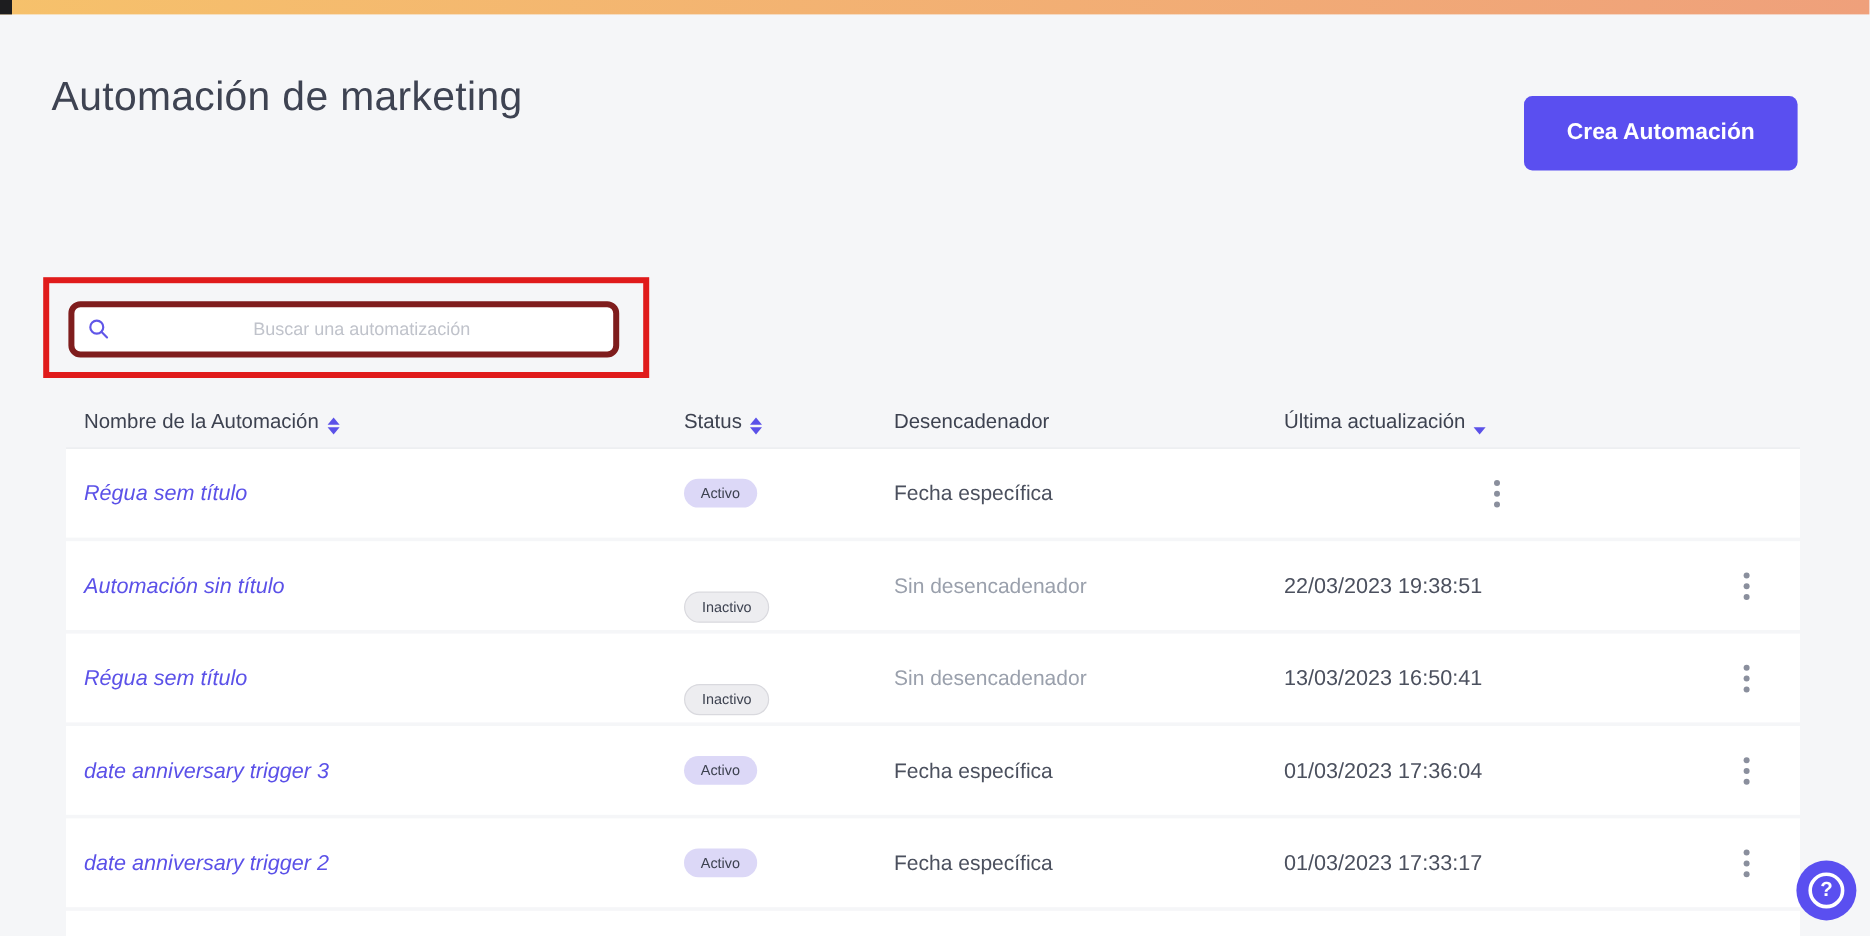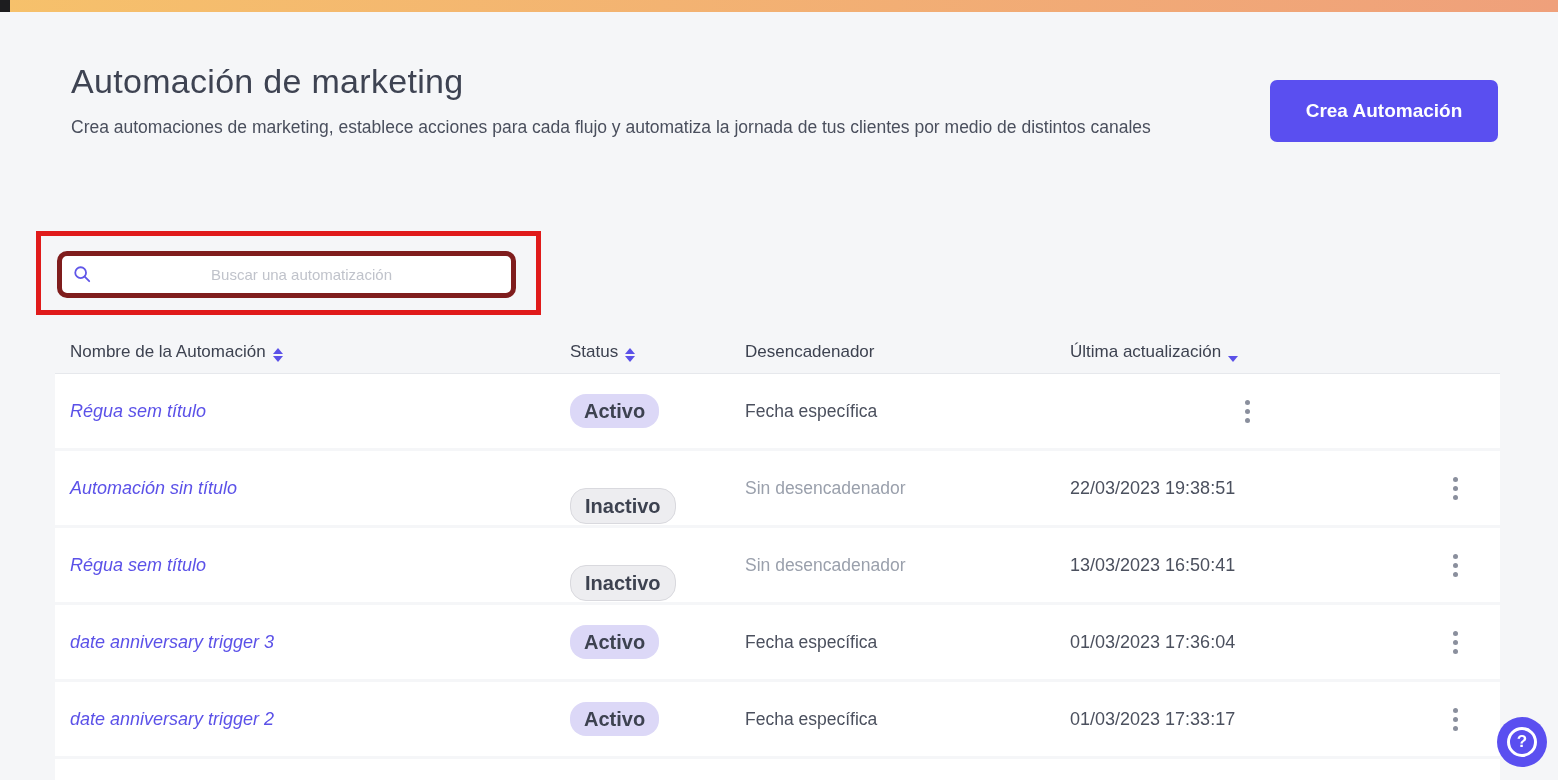--- a/index.html
+++ b/index.html
@@ -14,21 +14,21 @@
   
   .topbar {
     position:absolute; top:0; left:0; width:1558px; height:12px;
     background:linear-gradient(to right,#f6c16b,#efa07b);
   }
   .topbar-chip {
     position:absolute; top:0; left:0; width:10px; height:12px; background:#1d1d1f;
   }
 
   
-  .page-header { position:absolute; left:71px; top:62px; width:1180px; }
+  .page-header { position:absolute; left:43px; top:62px; width:1180px; }
   .page-title { font-size:34px; font-weight:400; color:#3e4352; letter-spacing:.3px; }
   .page-subtitle { margin-top:16px; font-size:17.5px; color:#4a4f5d; }
 
   .create-btn {
     position:absolute; top:80px; left:1270px; width:228px; height:62px;
     background:#5a4ff0; border:none; border-radius:7px;
     color:#ffffff; font-family:"Liberation Sans", sans-serif;
     font-size:19px; font-weight:700; cursor:pointer;
   }
 
@@ -62,22 +62,22 @@
     align-items:center;
     padding:0 15px;
   }
   .thead { height:44px; border-bottom:1px solid #e6e8ec; }
   .th { font-size:17px; color:#3d4250; display:flex; align-items:flex-end; gap:7px; }
   .trow { background:#ffffff; height:74px; margin-bottom:3px; }
   .trow-partial { background:#ffffff; height:30px; }
 
   .row-link { font-size:18px; color:#5b51e8; text-decoration:none; cursor:pointer;font-style:italic; }
   .badge {
-    display:inline-block; font-size:20px; color:#3d4250;
-    padding:5px 14px; border-radius:16px; line-height:1.2;font-weight:bold;
+    display:inline-block; font-size:12px; color:#3d4250;
+    padding:5px 14px; border-radius:16px; line-height:1.2;
   }
   .badge-active { background:#dcd8f7; }
   .badge-inactive { background:#ededf0; border:1px solid #d9d9de;margin-top:36px; }
   .cell-text { font-size:17.5px; color:#4b505e; }
   .muted { color:#9aa0ac; }
   .date-text { font-size:18px; color:#4b505e; }
 
   
   .sort-both { display:inline-flex; flex-direction:column; gap:2px; }
   .sort-both .up {
@@ -108,21 +108,20 @@
   }
 </style>
 </head>
 <body>
 
 <div class="topbar"></div>
 <div class="topbar-chip"></div>
 
 <div class="page-header">
   <div class="page-title">Automación de marketing</div>
-  <div class="page-subtitle">Crea automaciones de marketing, establece acciones para cada flujo y automatiza la jornada de tus clientes por medio de distintos canales</div>
 </div>
 
 <button class="create-btn">Crea Automación</button>
 
 <div class="annotation-box"></div>
 
 <div class="search-wrap">
   <svg class="search-icon" viewBox="0 0 20 20" fill="none">
     <circle cx="8.5" cy="8.5" r="6" stroke="#6056e8" stroke-width="2"></circle>
     <line x1="13" y1="13" x2="18" y2="18" stroke="#6056e8" stroke-width="2" stroke-linecap="round"></line>

